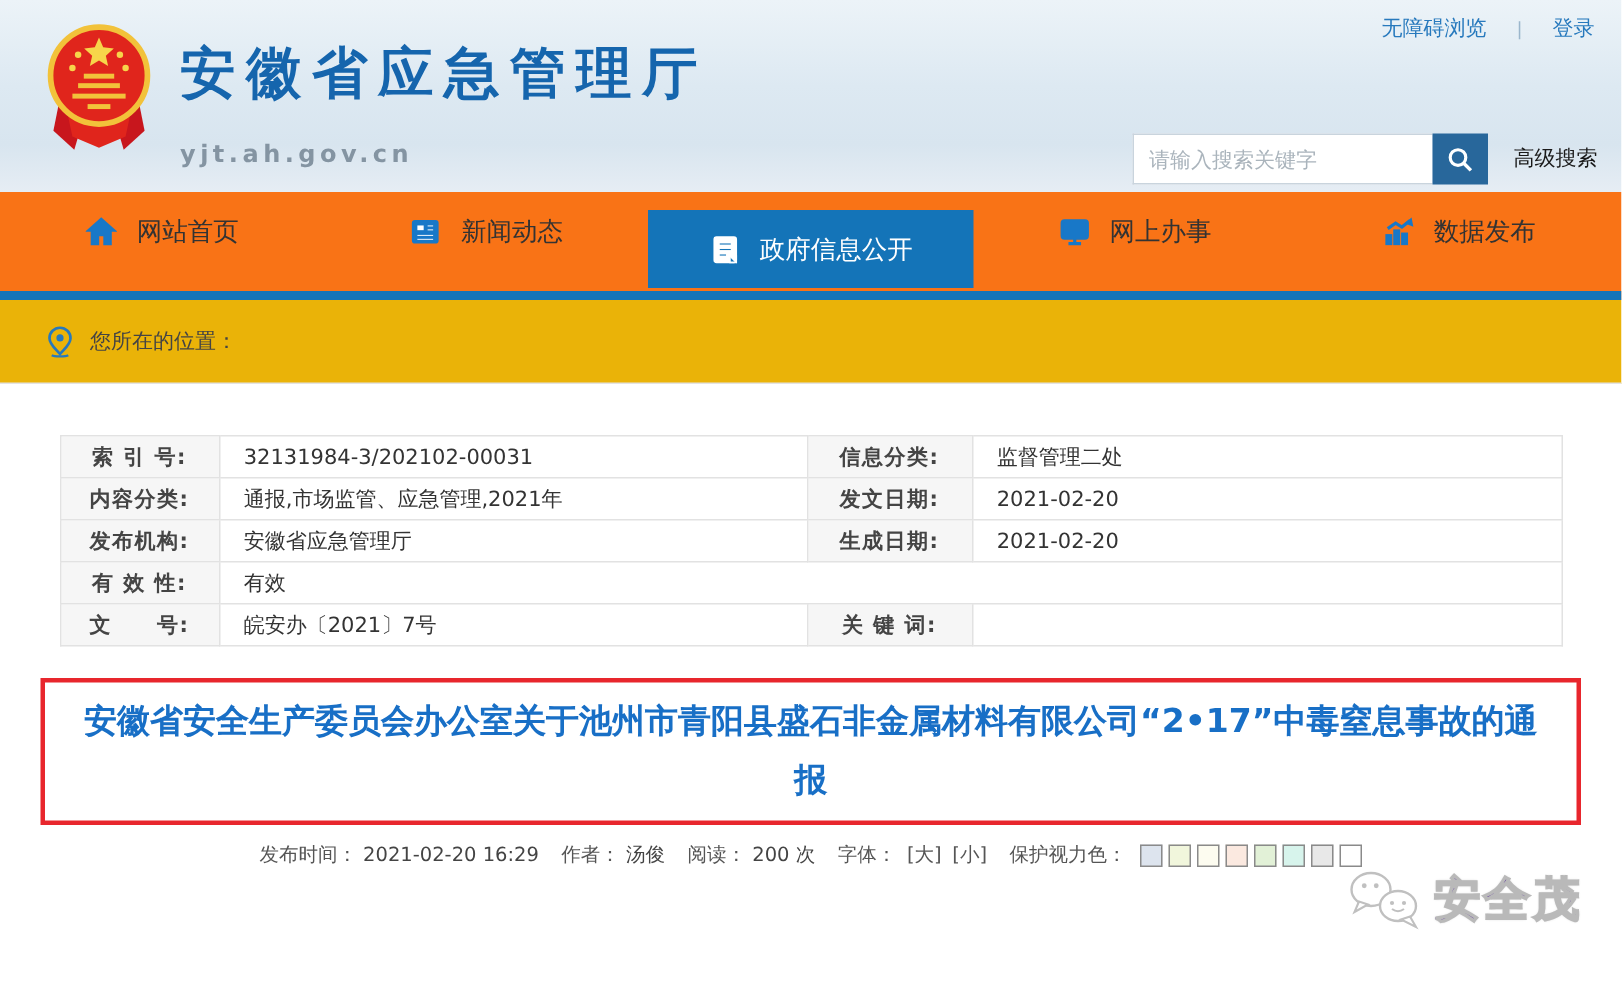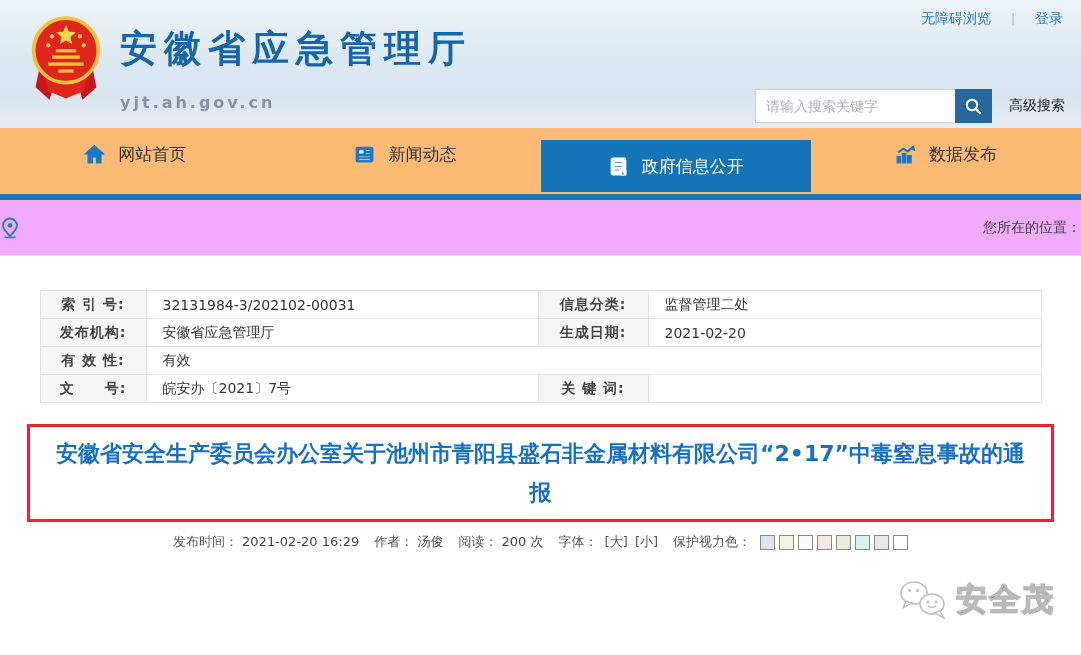--- a/index.html
+++ b/index.html
@@ -29,32 +29,32 @@
     width:200px; height:34px; border:1px solid #c9d4dd; border-right:none;
     padding:0 10px; font-size:14px; color:#333; background:#fff; outline:none;
   }
   .search-input::placeholder { color:#aab4bc; }
   .search-btn {
     width:37px; height:34px; background:#28679b; border:none;
     display:flex; align-items:center; justify-content:center; cursor:pointer;
   }
   .adv-search { margin-left:17px; font-size:14px; color:#1a1a1a; cursor:pointer; }
   
-  .nav { height:72px; background:#fdba74; display:flex; border-bottom:6px solid #1474b8; }
+  .nav { height:72px; background:#f97316; display:flex; border-bottom:6px solid #1474b8; }
   .nav-item {
     flex:1; display:flex; align-items:center; justify-content:center; gap:13px;
     font-size:17px; color:#333; cursor:pointer; height:52px;
   }
   .nav-item .nicon { width:21px; height:21px; fill:#1878c8; stroke:#1878c8; flex:none; }
   .nav-item.active { background:#1474b8; color:#fff;margin-top:12px; }
   .nav-item.active .nicon { fill:#fff; stroke:#fff; }
   
   .breadcrumb {
-    height:56px; display:flex; align-items:center; 
-    border-bottom:1px solid #e3e3e3; font-size:14px; color:#444; background:#f0abfc;justify-content:space-between;
+    height:56px; display:flex; align-items:center; padding-left:30px;
+    border-bottom:1px solid #e3e3e3; font-size:14px; color:#444; background:#eab308;
   }
   .breadcrumb .picon { width:20px; height:22px; margin-right:10px; flex:none; }
   .breadcrumb .bc-path { margin-left:6px; cursor:pointer; }
   
   .content { padding-top:34px; background:#fff; }
   table.info-table { width:1001px; margin:0 auto; border-collapse:collapse; font-size:14px; table-layout:fixed; }
   .info-table td { border:1px solid #e2e2e2; height:28px; padding:0; overflow:hidden; white-space:nowrap; }
   .info-table td.lbl {
     background:#f6f6f6; font-weight:bold; color:#444; text-align:center; letter-spacing:1px;
   }
@@ -154,20 +154,28 @@
       <rect x="3" y="2" width="14" height="16" rx="1.5"></rect>
       <rect x="6" y="5.5" width="8" height="1.7" fill="#1474b8"></rect>
       <rect x="6" y="9" width="8" height="1.7" fill="#1474b8"></rect>
       <rect x="6" y="12.5" width="5" height="1.7" fill="#1474b8"></rect>
       <polygon points="13,14 17,14 17,18 13,18" fill="#1474b8"></polygon>
       <polygon points="13.5,14.5 16.5,14.5 16.5,17.5"></polygon>
     </svg>
     <span>政府信息公开</span>
   </div>
   <div class="nav-item">
+    <svg class="nicon" viewBox="0 0 20 20" fill="none">
+      <rect x="2" y="3" width="16" height="11" rx="1.5" stroke-width="2"></rect>
+      <line x1="10" y1="14" x2="10" y2="17" stroke-width="2"></line>
+      <line x1="6" y1="17.5" x2="14" y2="17.5" stroke-width="2"></line>
+    </svg>
+    <span>网上办事</span>
+  </div>
+  <div class="nav-item">
     <svg class="nicon" viewBox="0 0 20 20" stroke="none">
       <rect x="2" y="12" width="3.4" height="6"></rect>
       <rect x="7" y="9" width="3.4" height="9"></rect>
       <rect x="12" y="11" width="3.4" height="7"></rect>
       <polyline points="3,8 8,4.5 12,7 17,3" fill="none" stroke-width="2"></polyline>
       <polygon points="17.8,1.8 18.6,6 14.6,4.4"></polygon>
     </svg>
     <span>数据发布</span>
   </div>
 </div>
@@ -182,20 +190,26 @@
 </div>
 
 <div class="content">
   <table class="info-table">
     <tbody>
       <tr>
         <td class="lbl" style="width:106px">索 引 号:</td>
         <td class="val" style="width:392px">32131984-3/202102-00031</td>
         <td class="lbl" style="width:110px">信息分类:</td>
         <td class="val" style="width:393px">监督管理二处</td>
+      </tr>
+      <tr>
+        <td class="lbl">内容分类:</td>
+        <td class="val">通报,市场监管、应急管理,2021年</td>
+        <td class="lbl">发文日期:</td>
+        <td class="val">2021-02-20</td>
       </tr>
       <tr>
         <td class="lbl">发布机构:</td>
         <td class="val">安徽省应急管理厅</td>
         <td class="lbl">生成日期:</td>
         <td class="val">2021-02-20</td>
       </tr>
       <tr>
         <td class="lbl">有 效 性:</td>
         <td class="val" colspan="3">有效</td>

